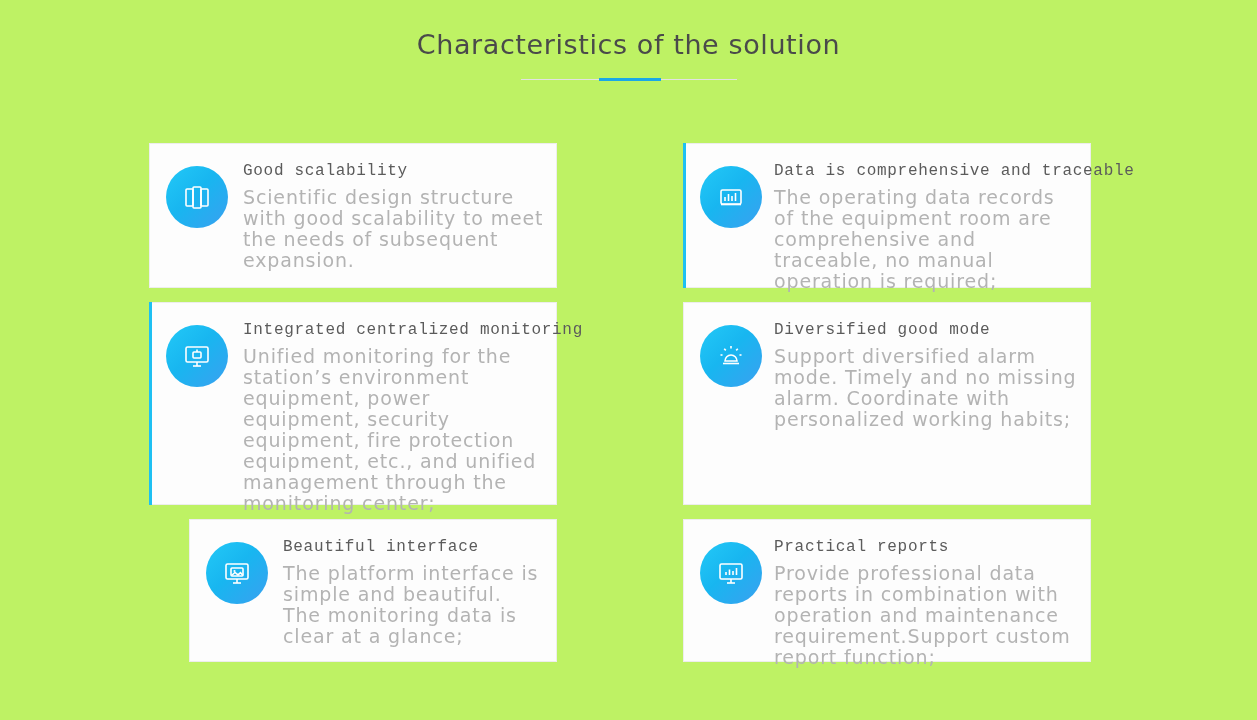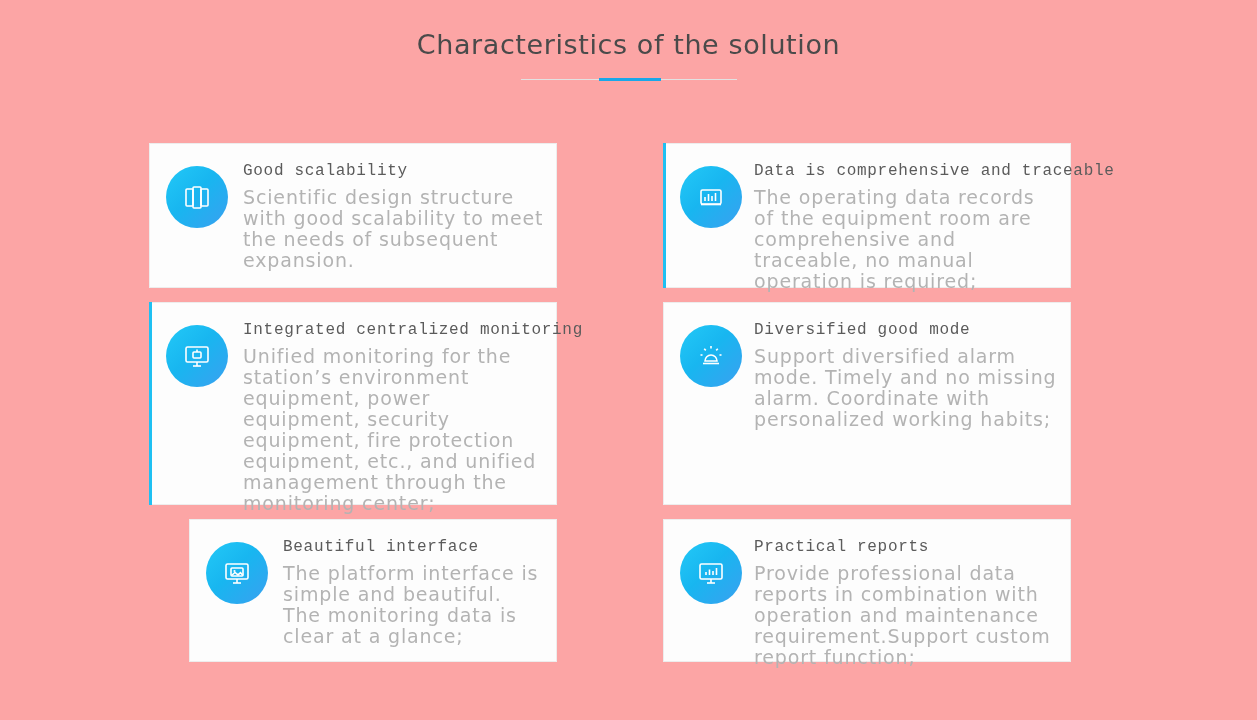--- a/index.html
+++ b/index.html
@@ -10,21 +10,21 @@
     height: 720px;
     background: #ffffff;
     font-family: "Liberation Sans", sans-serif;
     overflow: hidden;
   }
 
   .slide {
     position: relative;
     width: 1257px;
     height: 720px;
-    background: #fca5a5;
+    background: #bef264;
   }
 
   
   .title-block {
     position: absolute;
     top: 26px;
     left: 0;
     width: 1257px;
     text-align: center;
   }
@@ -65,21 +65,21 @@
     top: 143px;
     left: 149px;
     width: 954px;
   }
   .col-left, .col-right {
     position: absolute;
     top: 0;
     width: 408px;
   }
   .col-left { left: 0; }
-  .col-right { left: 514px; }
+  .col-right { left: 534px; }
 
   .card {
     position: relative;
     background: #fdfdfd;
     border: 1px solid #ededed;
     margin-bottom: 14px;
   }
   .card.h1 { height: 145px; }
   .card.h2 { height: 203px; }
   .card.h3 { height: 143px; margin-left: 40px; }

